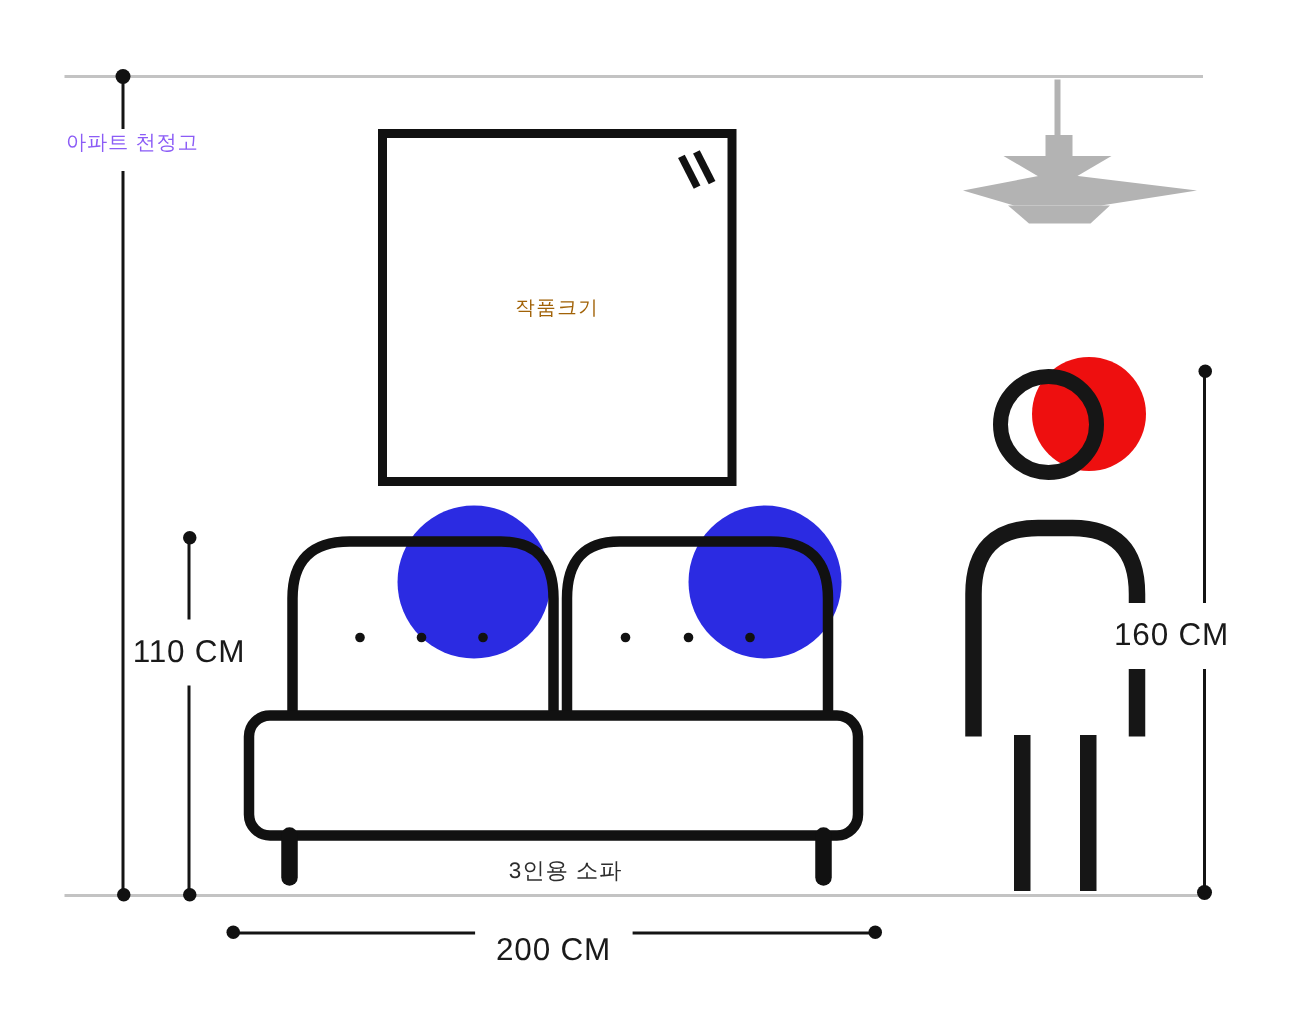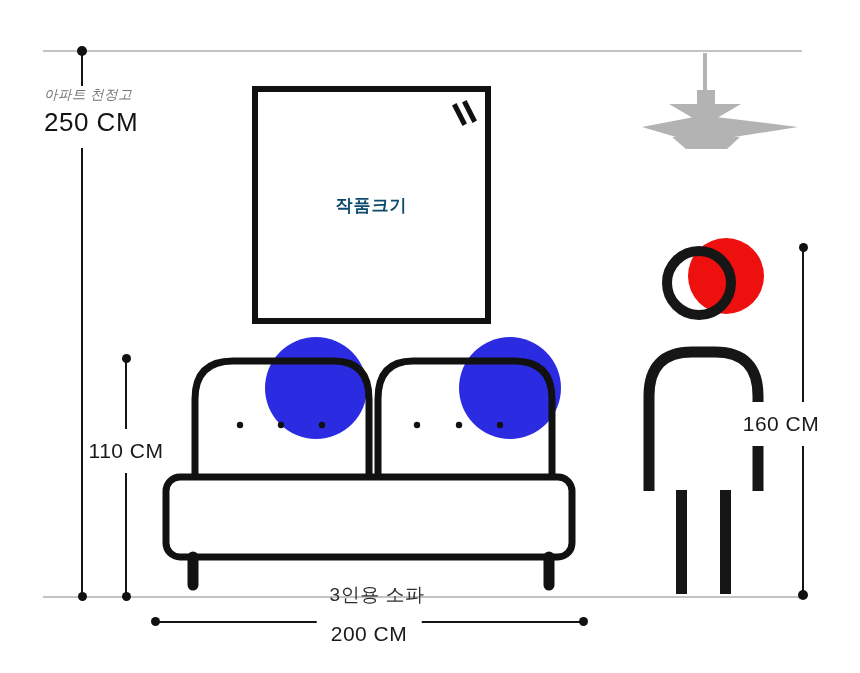--- a/index.html
+++ b/index.html
@@ -10,56 +10,55 @@
   .guide-line{position:absolute;background:#c3c3c3;z-index:1;}
   .dim-line{position:absolute;background:#141414;z-index:2;}
   .dot{position:absolute;width:10px;height:10px;border-radius:50%;background:#111;z-index:3;}
   .dot.sm{width:9px;height:9px;}
   .dim-label{
     position:absolute;z-index:4;background:#ffffff;color:#1a1a1a;
     font-size:21px;font-weight:500;letter-spacing:.5px;white-space:nowrap;
   }
   .center-xy{transform:translate(-50%,-50%);}
   .ceiling-text{position:absolute;left:44px;top:86px;z-index:4;background:#fff;padding:0 6px 10px 0;}
-  .ceiling-text .small{font-size:13.5px;color:#737373;letter-spacing:.5px;font-style:italic;}
+  .ceiling-text .small{font-size:13.5px;color:#8b5cf6;letter-spacing:.5px;}
   .ceiling-text .big{font-size:26px;font-weight:500;letter-spacing:.5px;margin-top:3px;color:#141414;}
   .frame{
     position:absolute;left:252px;top:86px;width:239px;height:238px;box-sizing:border-box;
     border:6px solid #111;background:#fff;z-index:2;
     display:flex;flex-direction:column;align-items:center;justify-content:center;gap:11px;
   }
-  .frame .title{font-size:17px;font-weight:700;color:#0c4a6e;letter-spacing:1px;}
+  .frame .title{font-size:13px;font-weight:400;color:#a16207;letter-spacing:1px;}
   .frame .size{font-size:21px;font-weight:700;color:#1f1ff0;letter-spacing:.5px;}
   .glare{position:absolute;width:5px;height:23px;background:#111;transform:rotate(-27deg);}
   .scene-svg{position:absolute;left:0;top:0;z-index:2;}
-  .sofa-label{position:absolute;z-index:4;font-size:19px;color:#2e2e2e;letter-spacing:.5px;white-space:nowrap;margin-top:14px;}
+  .sofa-label{position:absolute;z-index:4;font-size:15px;color:#2e2e2e;letter-spacing:.5px;white-space:nowrap;}
 </style>
 </head>
 <body>
 
 <div class="canvas">
 
   <div class="guide-line" style="left:43px;top:50px;width:759px;height:2px;"></div>
   <div class="guide-line" style="left:43px;top:596px;width:759px;height:2px;"></div>
 
   <div>
     <div class="dim-line" style="left:81px;top:51px;width:2px;height:546px;"></div>
     <div class="dot" style="left:77px;top:46px;"></div>
     <div class="dot sm" style="left:78px;top:592px;"></div>
     <div class="ceiling-text">
       <div class="small">아파트 천정고</div>
-      <div class="big">250 CM</div>
     </div>
   </div>
 
   <div>
     <div class="dim-line" style="left:125px;top:358px;width:2px;height:239px;"></div>
     <div class="dot sm" style="left:122px;top:354px;"></div>
     <div class="dot sm" style="left:122px;top:592px;"></div>
-    <div class="dim-label center-xy" style="left:126px;top:451px;padding:10px 3px;">110 CM</div>
+    <div class="dim-label center-xy" style="left:126px;top:435px;padding:10px 3px;">110 CM</div>
   </div>
 
   <div>
     <div class="dim-line" style="left:802px;top:247px;width:2px;height:348px;"></div>
     <div class="dot sm" style="left:799px;top:243px;"></div>
     <div class="dot" style="left:798px;top:590px;"></div>
     <div class="dim-label center-xy" style="left:781px;top:424px;padding:10px 3px;">160 CM</div>
   </div>
 
   <div>

